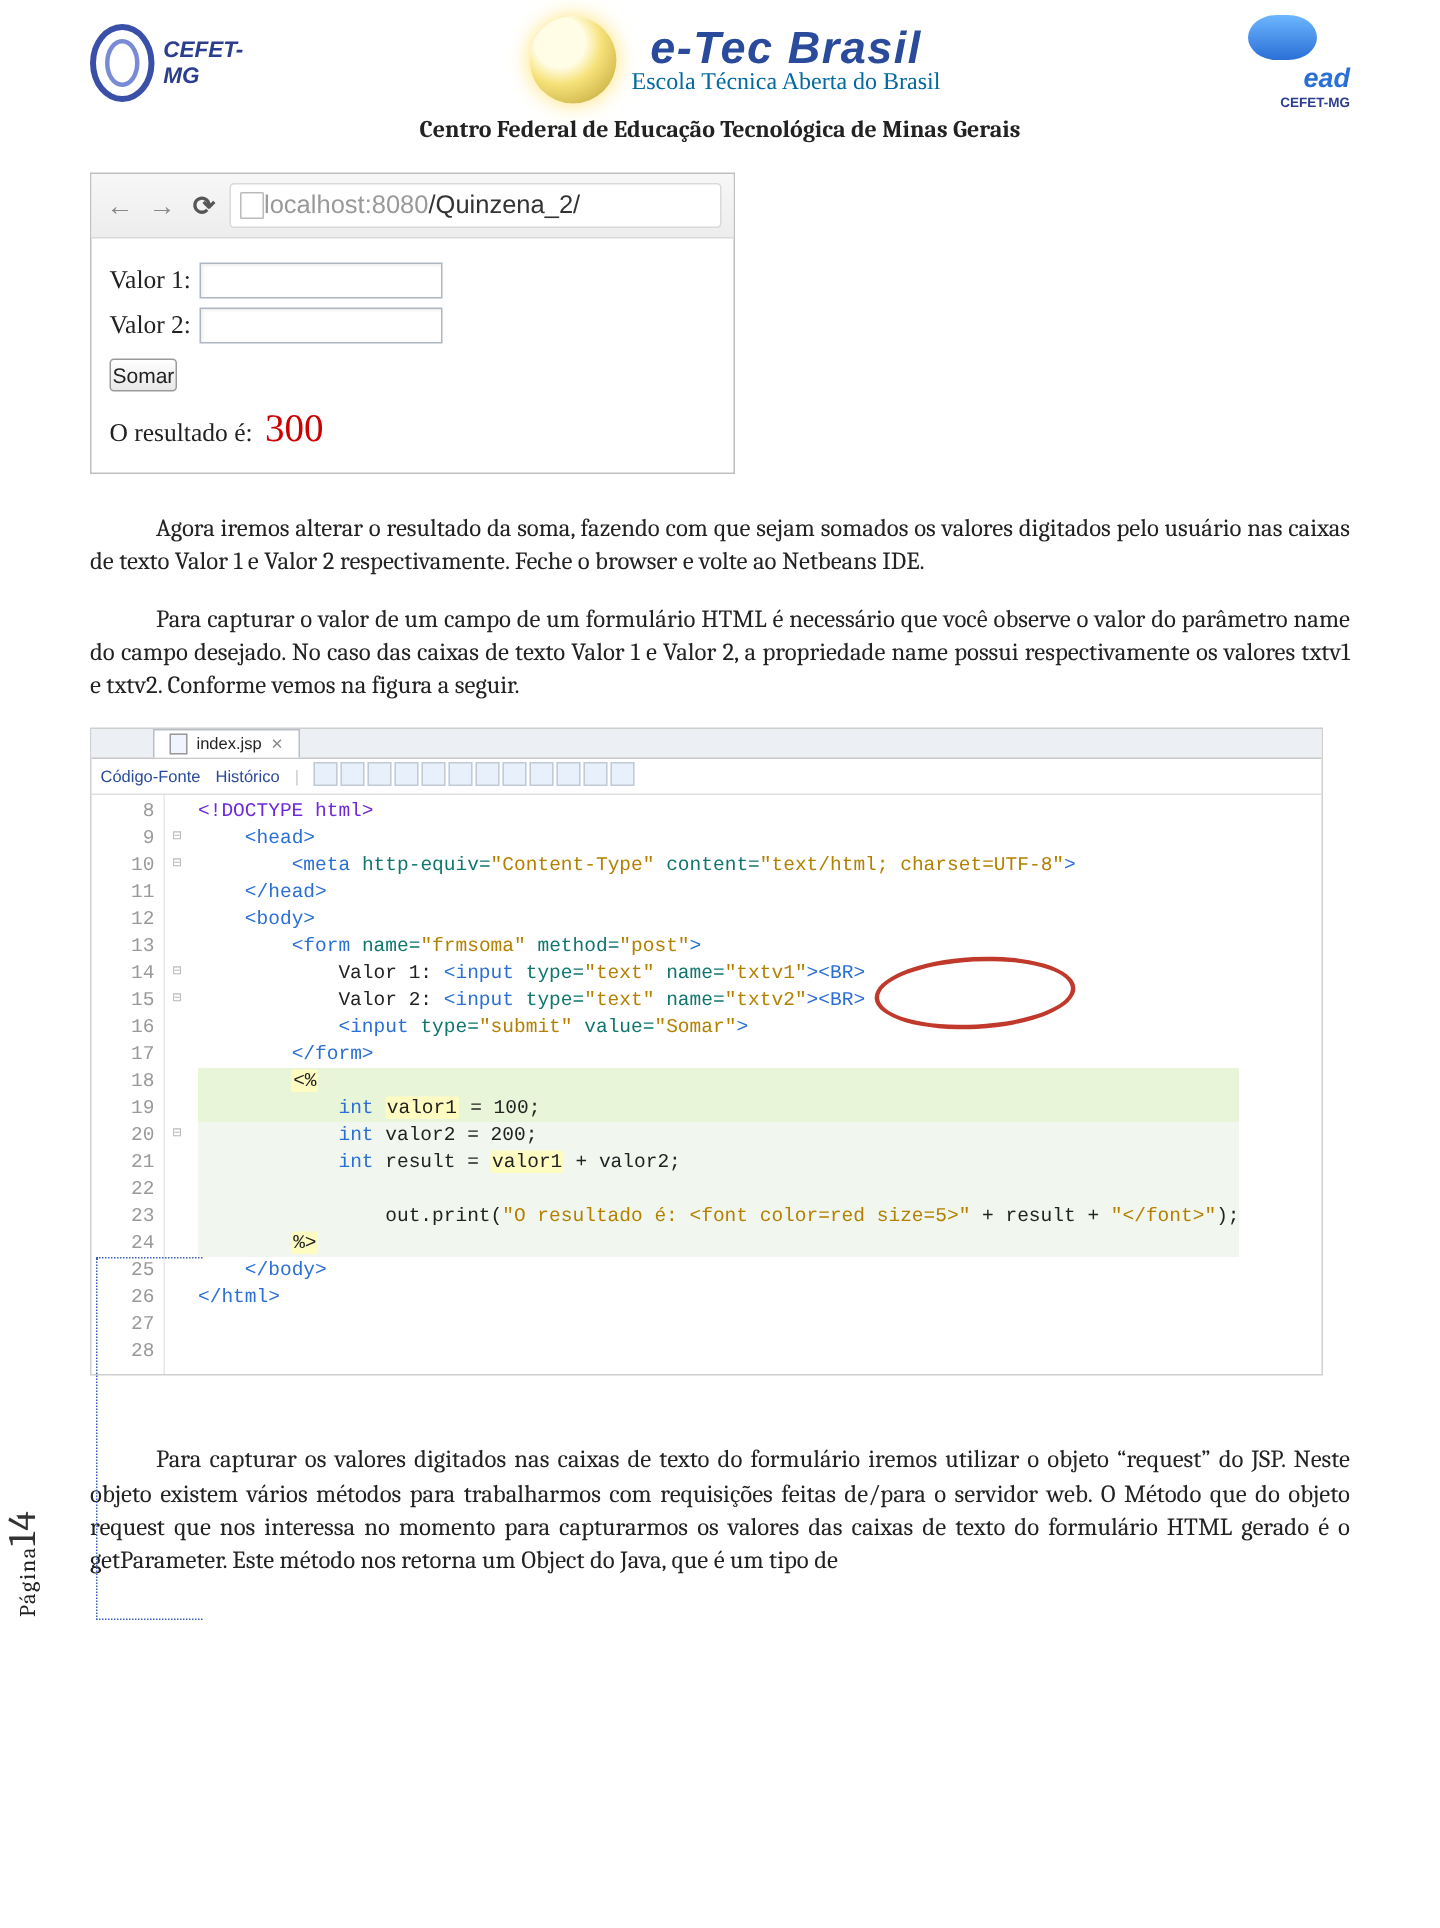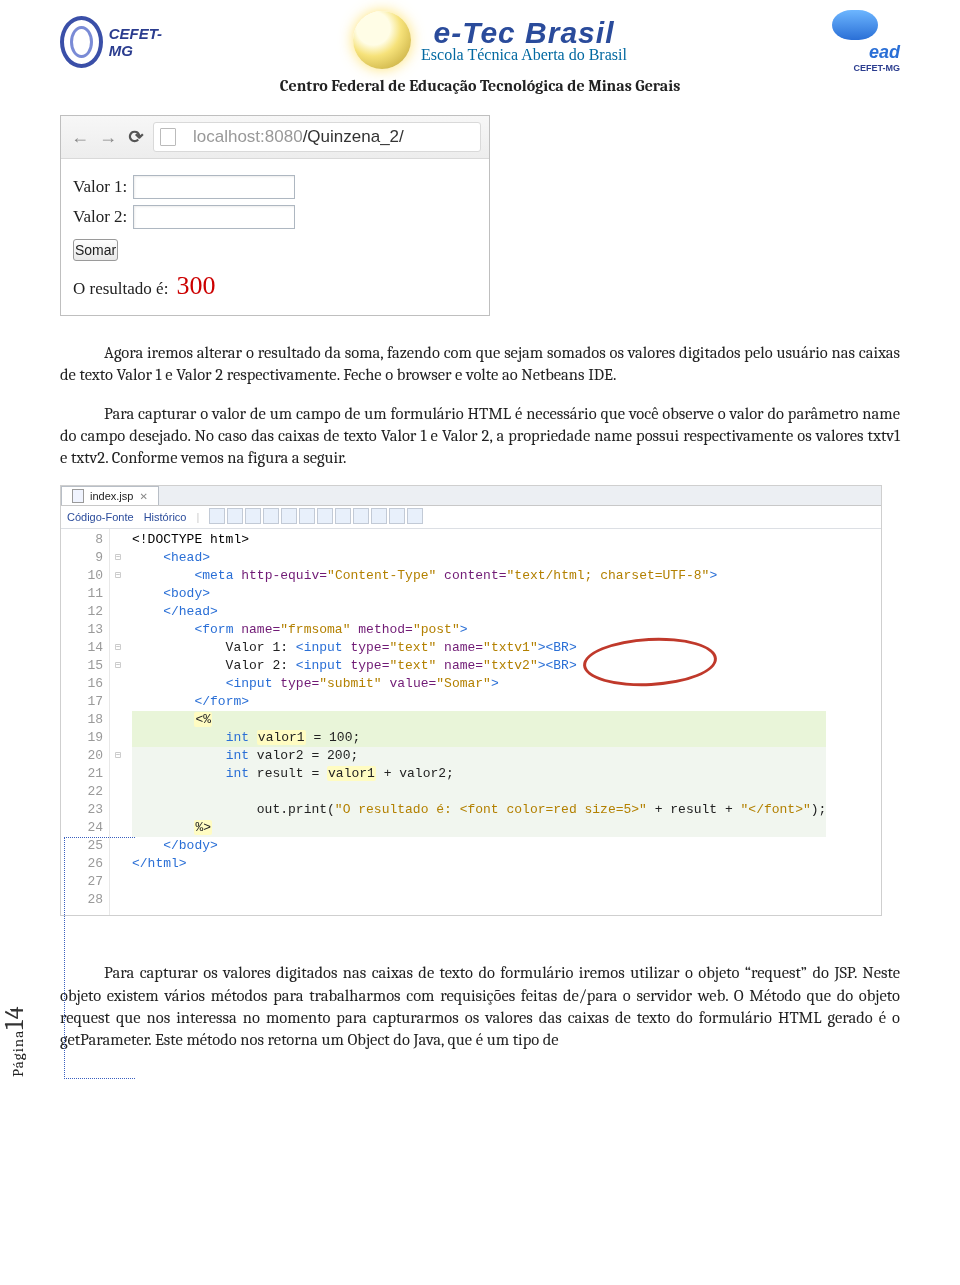--- a/index.html
+++ b/index.html
@@ -72,21 +72,21 @@
     border-bottom: 1px solid #d9d9d9;
     background: linear-gradient(#f7f7f7,#ededed);
   }
   .nav-btn {
     width: 22px; height: 22px; display: inline-flex; align-items: center; justify-content: center;
     color: #888; font-size: 18px; border-radius: 3px;
   }
   .nav-reload { color: #555; font-weight: bold; }
   .url-bar {
     flex: 1; height: 28px; border: 1px solid #d9d9d9; border-radius: 3px;
-    background: #fff; display: flex; align-items: center; padding: 0 6px; gap: 17px;
+    background: #fff; display: flex; align-items: center; padding: 0 6px; gap: 0;
     font-size: 17px; color: #333;
   }
   .url-bar .page-icon { width: 14px; height: 16px; border: 1px solid #bbb; border-radius: 1px; }
   .url-host { color: #999; }
   .url-path { color: #333; }
   .browser-body { padding: 10px 12px 14px; }
   .form-row { display: flex; align-items: center; gap: 6px; margin: 6px 0; font-family: "Times New Roman", serif; font-size: 17px; }
   .form-row input, .textbox {
     height: 22px; border: 1px solid #aeb7c1; width: 160px; background: #fff;
     box-shadow: inset 1px 1px 2px rgba(0,0,0,0.08);
@@ -108,21 +108,21 @@
     border: 1px solid #cfcfcf;
     font-family: Consolas, "Courier New", monospace;
     font-size: 13px;
     background: #fff;
     width: 820px;
     margin: 4px 0 46px 0;
     position: relative;
   }
   .ide-tabs {
     display: flex; align-items: center; gap: 4px;
-    border-bottom: 1px solid #c8c8c8; background: #eceff3;
+    border-bottom: 1px solid #c8c8c8; background: #eceff3; padding-left: 41px;
   }
   .ide-tab {
     padding: 2px 10px; font-family: Tahoma, Arial, sans-serif; font-size: 11px;
     border: 1px solid #b8bec6; border-bottom: none; background: #fff;
     display: flex; align-items: center; gap: 6px;
   }
   .ide-tab .x { color: #888; font-size: 10px; }
   .ide-subbar {
     display: flex; align-items: center; gap: 10px; padding: 2px 6px;
     border-bottom: 1px solid #dcdfe4;
@@ -135,23 +135,23 @@
     border-right: 1px solid #e8e8e8; padding: 2px 6px 6px 0;
     user-select: none;
   }
   .gutter div { height: 18px; line-height: 18px; }
   .fold { width: 16px; padding: 2px 0 6px; color:#bbb; }
   .fold div { height:18px; line-height:18px; text-align:center; font-size:10px; }
   .code { padding: 2px 0 6px 6px; }
   .code div.line { height: 18px; line-height: 18px; white-space: pre; }
   .kw { color: #2a6fd6; }
   .tag { color: #2a6fd6; }
-  .attr { color: #701a75; text-align: center; }
+  .attr { color: #0f766e; text-align: center; }
   .str { color: #b38000; }
-  .cmt { color: #000000; font-family: Liberation Mono, monospace; }
+  .cmt { color: #6d28d9; font-family: Liberation Mono, monospace; }
   .hlY { background: #fffcc2; border-radius: 2px; padding: 0 1px; }
   .scriptlet-bg { background: #f1f6ef; display: block; }
   .scriptlet-bg.hl { background: #e9f5d9; }
   .red-circle {
     position: absolute;
     border: 3px solid #c0392b;
     border-radius: 50%;
     width: 128px; height: 42px;
     right: 164px; top: 152px;
     transform: rotate(-3deg);
@@ -294,22 +294,22 @@
           <div></div>
           <div></div>
           <div></div>
           <div></div>
           <div></div>
         </div>
       <div class="code" id="code">
           <div class="line "><span class="cmt">&lt;!DOCTYPE html&gt;</span></div>
           <div class="line ">    <span class="tag">&lt;head&gt;</span></div>
           <div class="line ">        <span class="tag">&lt;meta</span> <span class="attr">http-equiv=</span><span class="str">"Content-Type"</span> <span class="attr">content=</span><span class="str">"text/html; charset=UTF-8"</span><span class="tag">&gt;</span></div>
+          <div class="line ">    <span class="tag">&lt;/head&gt;</span></div>
           <div class="line ">    <span class="tag">&lt;body&gt;</span></div>
-          <div class="line ">    <span class="tag">&lt;/head&gt;</span></div>
           <div class="line ">        <span class="tag">&lt;form</span> <span class="attr">name=</span><span class="str">"frmsoma"</span> <span class="attr">method=</span><span class="str">"post"</span><span class="tag">&gt;</span></div>
           <div class="line ">            Valor 1: <span class="tag">&lt;input</span> <span class="attr">type=</span><span class="str">"text"</span> <span class="attr">name=</span><span class="str">"txtv1"</span><span class="tag">&gt;&lt;BR&gt;</span></div>
           <div class="line ">            Valor 2: <span class="tag">&lt;input</span> <span class="attr">type=</span><span class="str">"text"</span> <span class="attr">name=</span><span class="str">"txtv2"</span><span class="tag">&gt;&lt;BR&gt;</span></div>
           <div class="line ">            <span class="tag">&lt;input</span> <span class="attr">type=</span><span class="str">"submit"</span> <span class="attr">value=</span><span class="str">"Somar"</span><span class="tag">&gt;</span></div>
           <div class="line ">        <span class="tag">&lt;/form&gt;</span></div>
           <div class="line scriptlet-bg hl">        <span class="hlY">&lt;%</span></div>
           <div class="line scriptlet-bg hl">            <span class="kw">int</span> <span class="hlY">valor1</span> = 100;</div>
           <div class="line scriptlet-bg">            <span class="kw">int</span> valor2 = 200;</div>
           <div class="line scriptlet-bg">            <span class="kw">int</span> result = <span class="hlY">valor1</span> + valor2;</div>
           <div class="line scriptlet-bg"></div>

